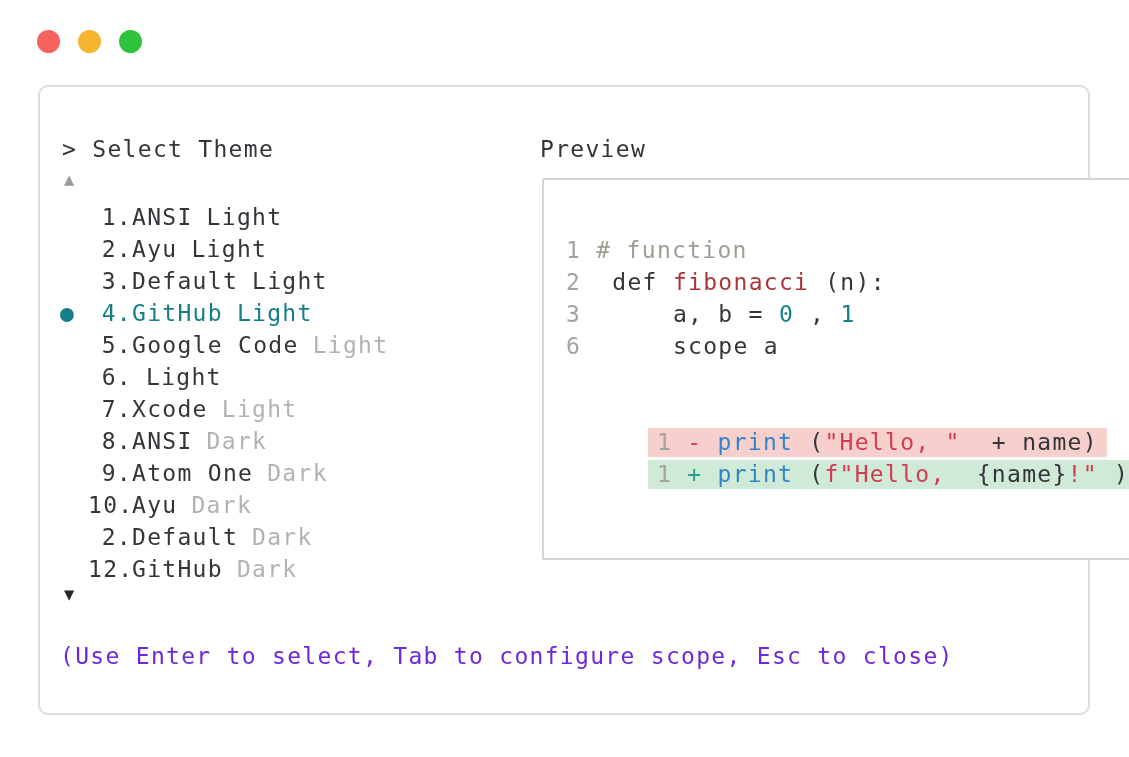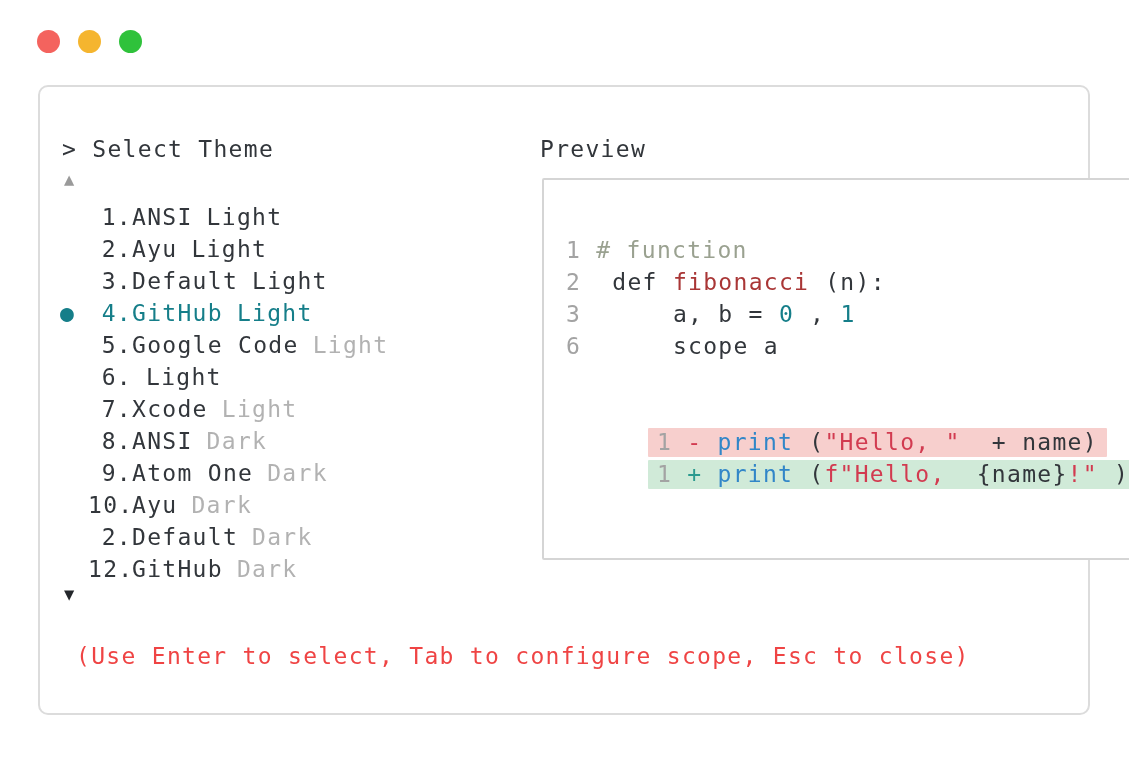--- a/index.html
+++ b/index.html
@@ -40,21 +40,21 @@
   .theme-row { display: flex; height: 32px; line-height: 32px; white-space: pre; cursor: default; }
   .theme-row .marker { display: inline-block; width: 28px; color: #157e89; }
   .theme-row .num    { display: inline-block; width: 44px; text-align: right; }
   .theme-row .name   { }
   .theme-row .variant{ margin-left: 14px; }
   .theme-row .variant.muted { color: #b2b2b2; }
   .theme-row.selected .num,
   .theme-row.selected .name,
   .theme-row.selected .variant { color: #157e89; }
 
-  .help { position: absolute; left: 36px; top: 556px; color: #ef4444; line-height: 26px; }
+  .help { position: absolute; left: 20px; top: 556px; color: #6d28d9; line-height: 26px; }
 
   
   .preview-title { position: absolute; left: 500px; top: 50px; line-height: 24px; }
   .preview-box {
     position: absolute; left: 502px; top: 91px;
     width: 620px; height: 382px;
     border: 2px solid #d5d5d5; border-radius: 2px;
     background: #ffffff;
     padding: 54px 0 0 22px;
   }

